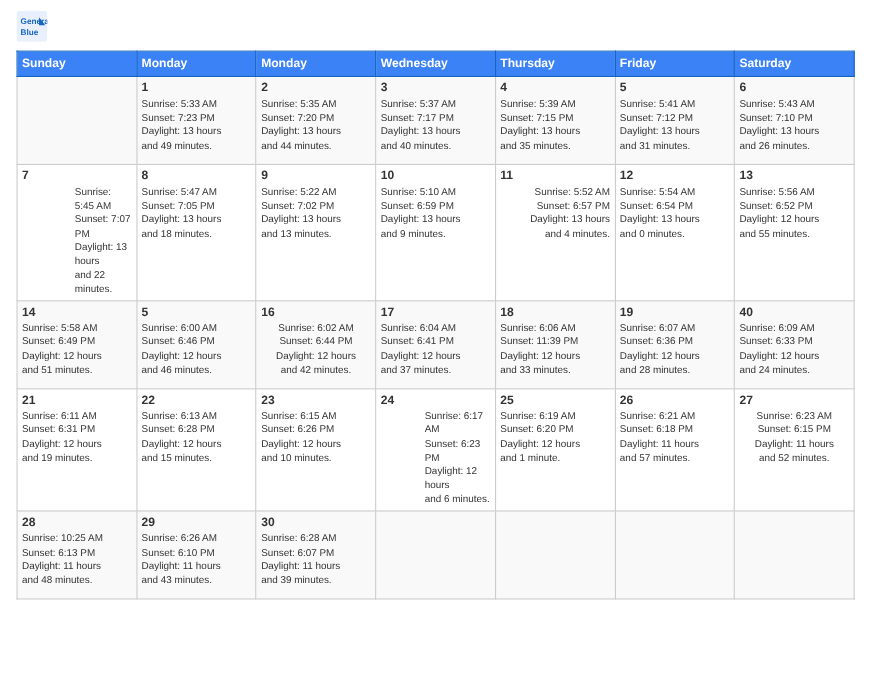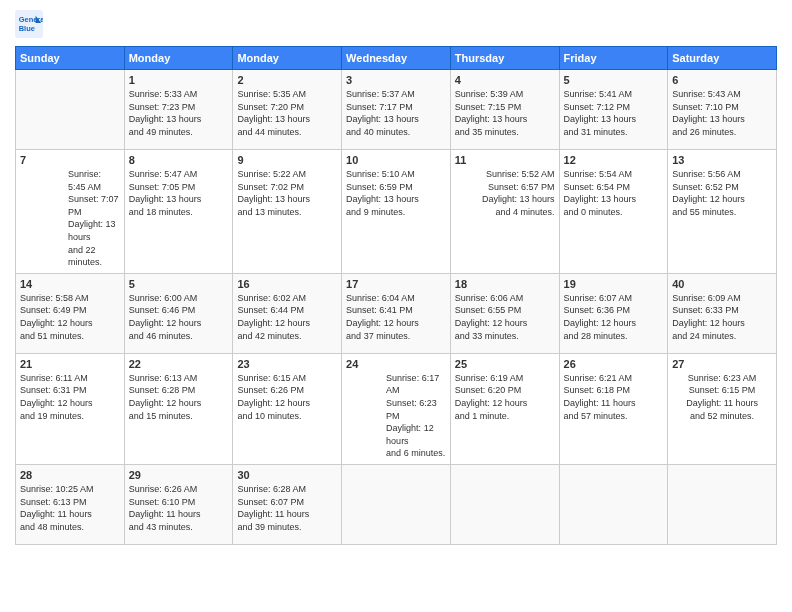--- a/index.html
+++ b/index.html
@@ -230,36 +230,36 @@
           </td>
           <td>
             <span class="day-num">5</span>
             <div class="cell-text" style="white-space: pre-line;">Sunrise: 6:00 AM
 Sunset: 6:46 PM
 Daylight: 12 hours
 and 46 minutes.</div>
           </td>
           <td>
             <span class="day-num">16</span>
-            <div class="cell-text" style="white-space: pre-line;">Sunrise: 6:02 AM
+            <div class="cell-text" style="white-space: pre-line; text-align: center;">Sunrise: 6:02 AM
 Sunset: 6:44 PM
 Daylight: 12 hours
 and 42 minutes.</div>
           </td>
           <td>
             <span class="day-num">17</span>
             <div class="cell-text" style="white-space: pre-line;">Sunrise: 6:04 AM
 Sunset: 6:41 PM
 Daylight: 12 hours
 and 37 minutes.</div>
           </td>
           <td>
             <span class="day-num">18</span>
             <div class="cell-text" style="white-space: pre-line;">Sunrise: 6:06 AM
-Sunset: 6:55 PM
+Sunset: 11:39 PM
 Daylight: 12 hours
 and 33 minutes.</div>
           </td>
           <td>
             <span class="day-num">19</span>
             <div class="cell-text" style="white-space: pre-line;">Sunrise: 6:07 AM
 Sunset: 6:36 PM
 Daylight: 12 hours
 and 28 minutes.</div>
           </td>

